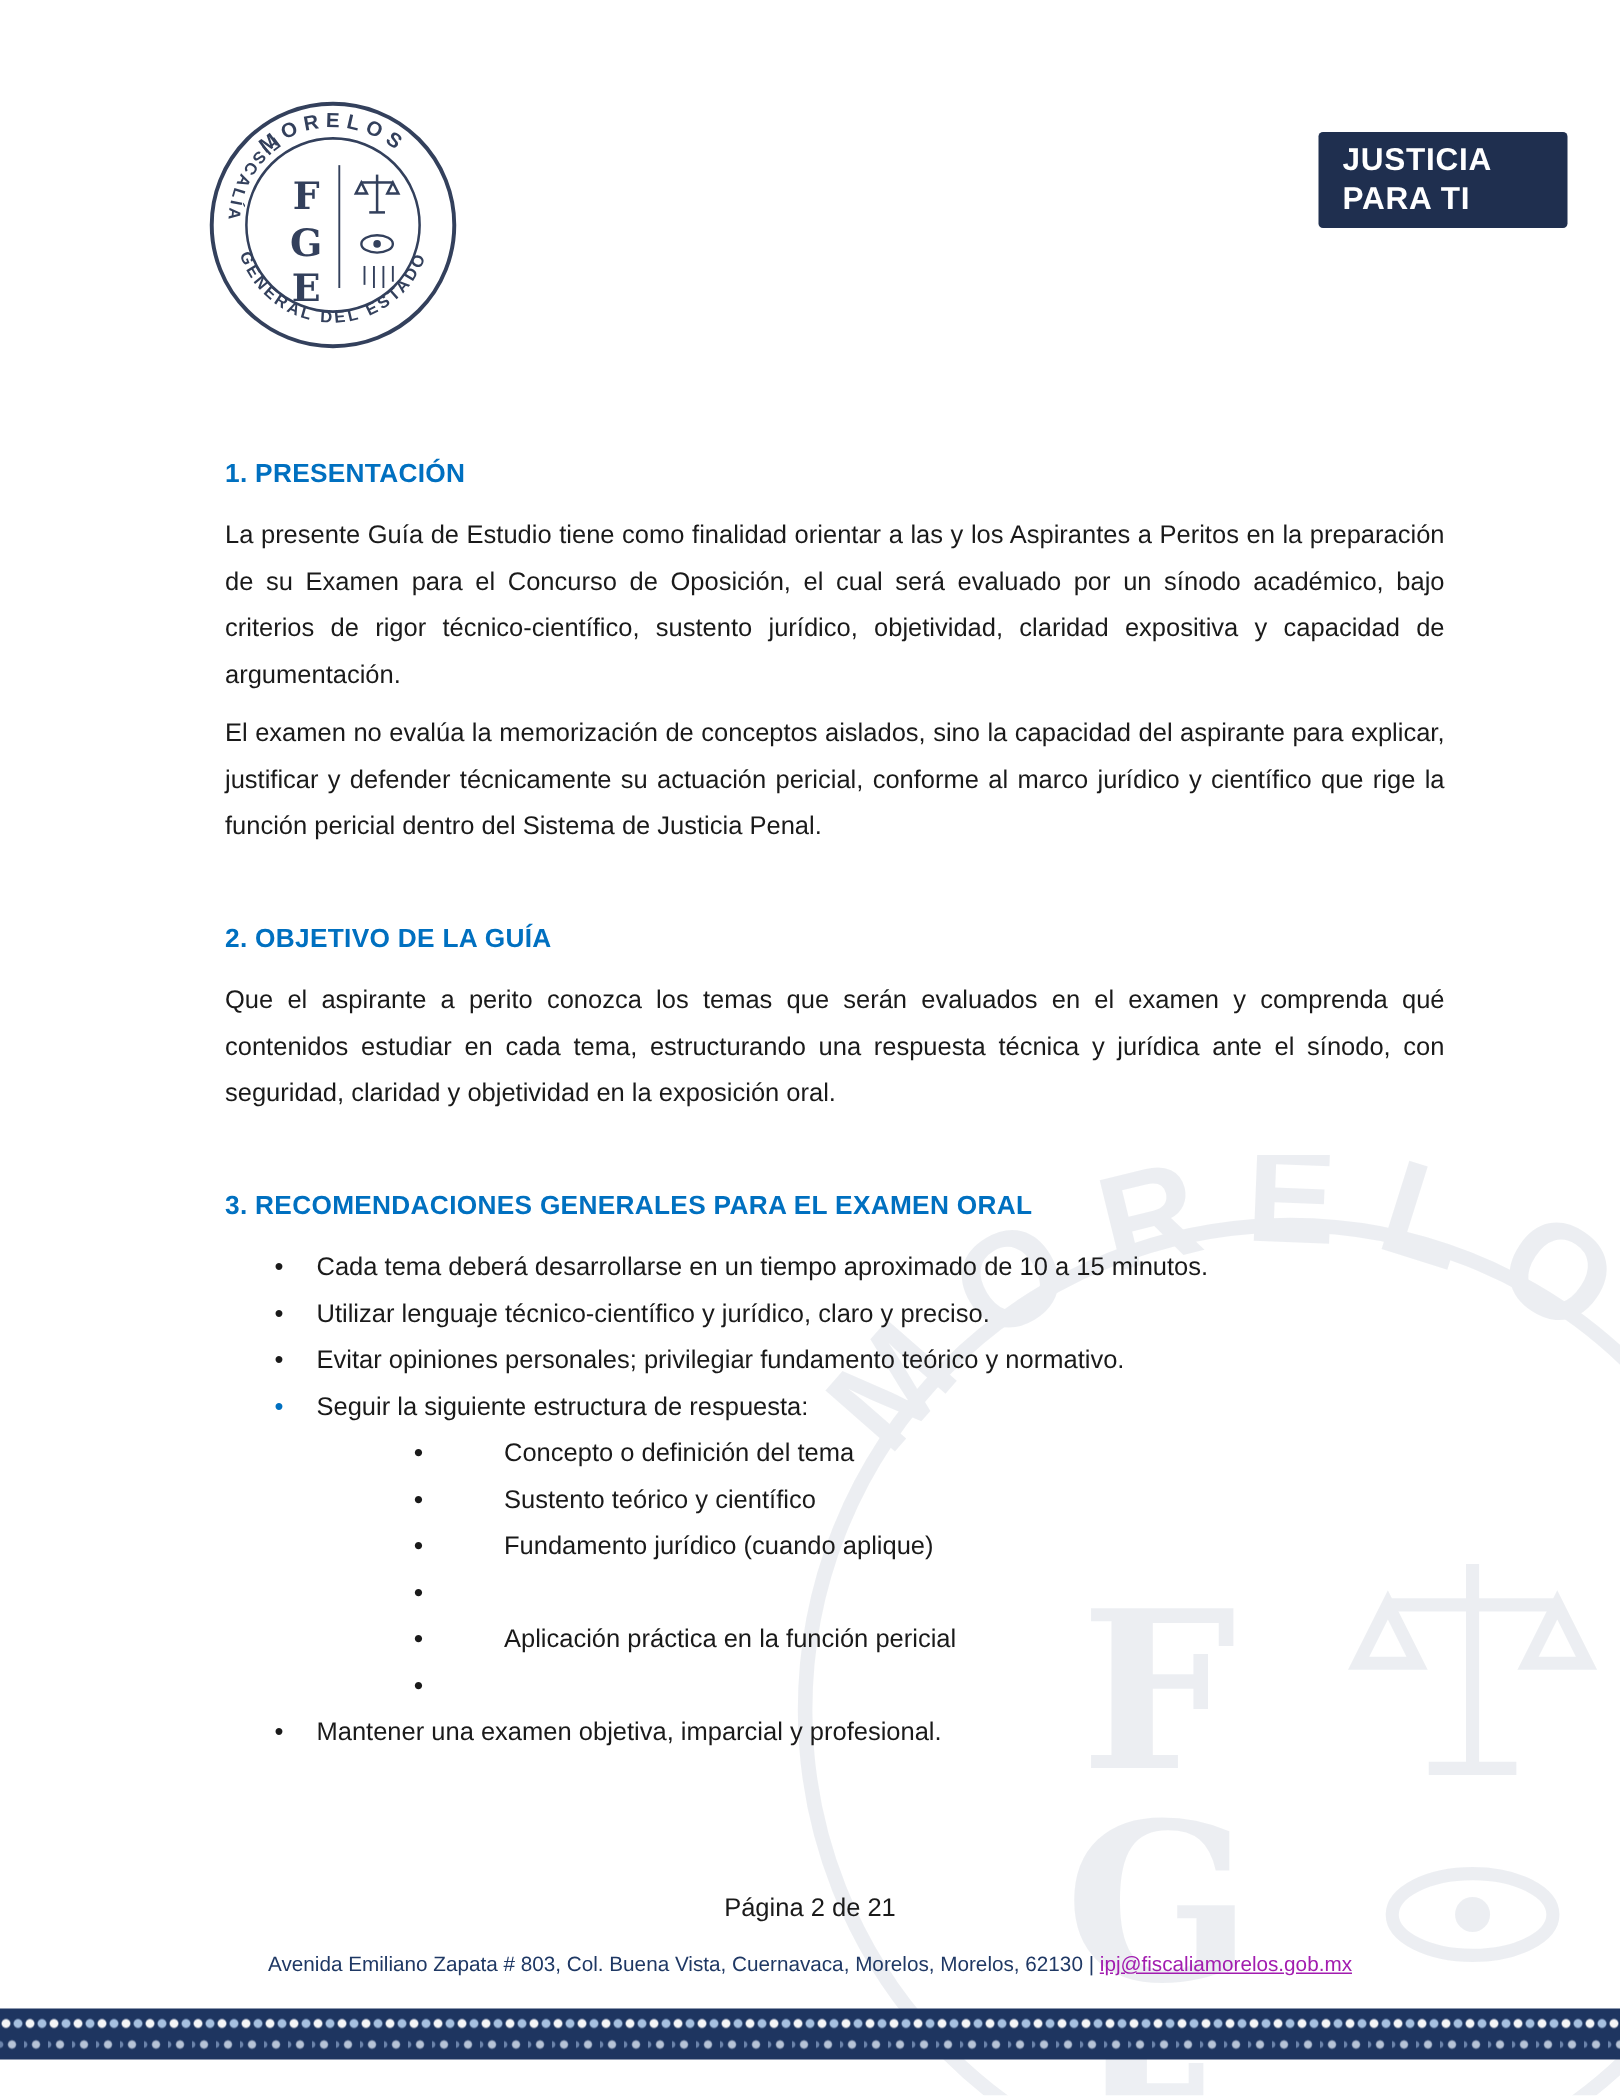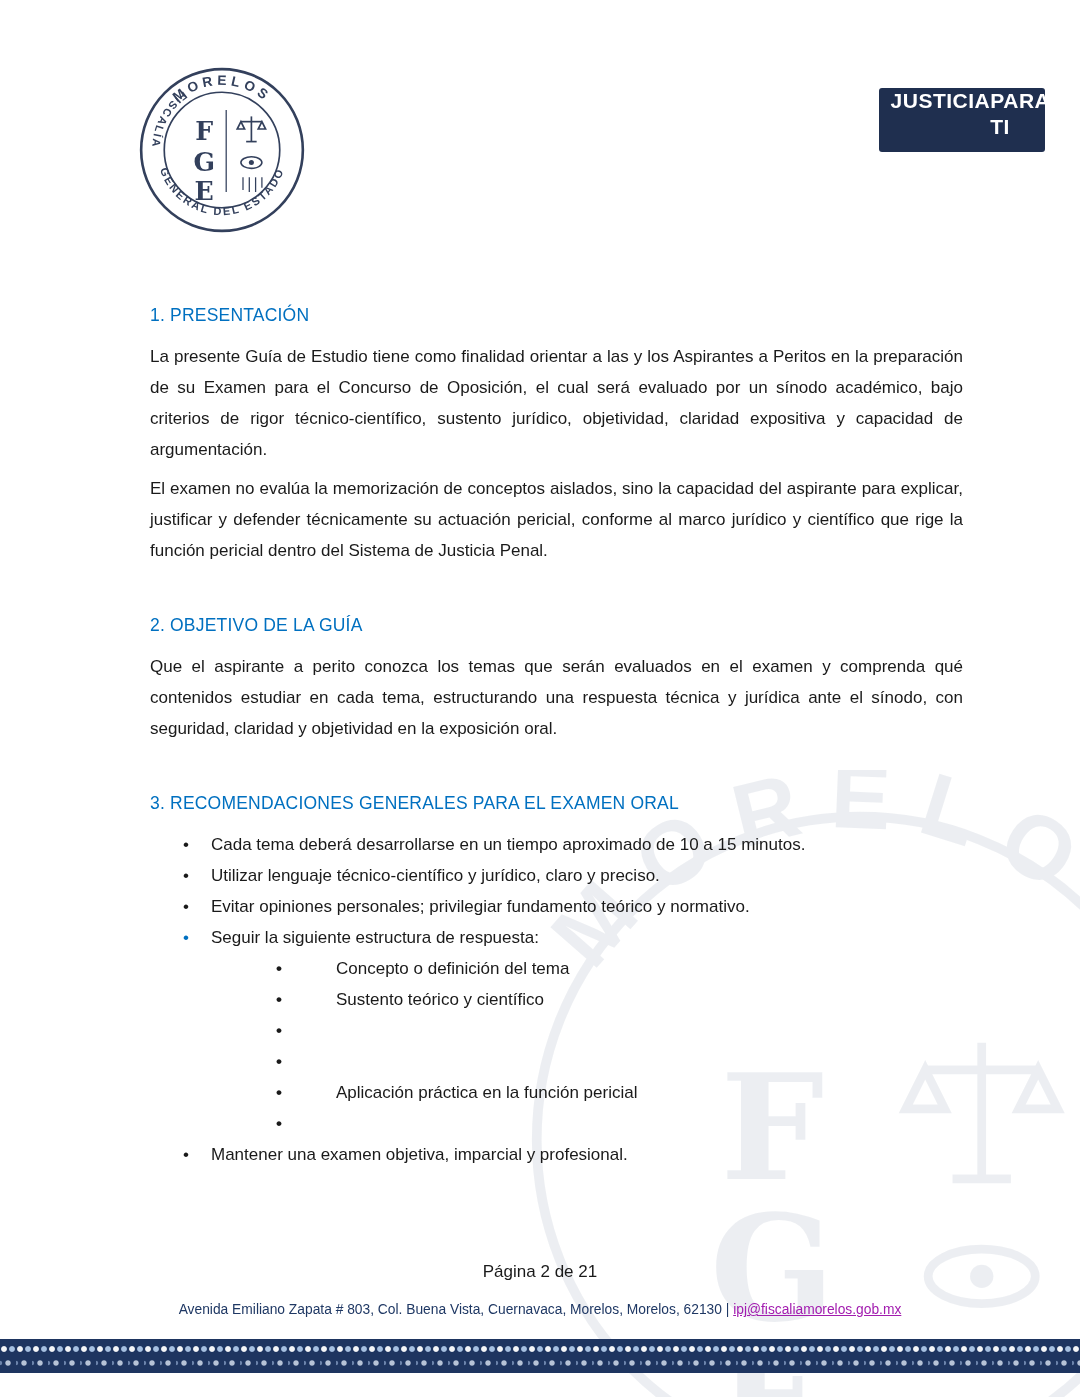--- a/index.html
+++ b/index.html
@@ -13,38 +13,38 @@
     color:#1a1a1a;
   }
   
   .logo-wrap{position:absolute;left:138px;top:66px;width:168px;height:168px;z-index:2;}
   .logo-wrap svg{width:100%;height:100%;}
   .badge{
     position:absolute;right:35px;top:88px;z-index:2;
     width:166px;height:64px;
     background:#1f2f4f;color:#ffffff;
     border-radius:3px;
-    display:flex;flex-direction:row;justify-content:center;
+    display:flex;flex-direction:column;justify-content:center;
     padding-left:16px;box-sizing:border-box;
     font-weight:700;font-size:21px;line-height:1.25;letter-spacing:.5px;
   }
   
   .watermark{
     position:absolute;top:770px;right:-150px;width:740px;height:740px;
     color:#1f3864;opacity:.08;z-index:0;pointer-events:none;
   }
   .watermark svg{width:100%;height:100%;}
   
   .content{
     position:relative;z-index:1;
     padding:300px 117px 0 150px;
     font-size:17px;line-height:31px;
   }
   h2.sec{
-    color:#0070c0;font-size:17.5px;font-weight:400;
+    color:#0070c0;font-size:17.5px;font-weight:700;
     margin:44px 0 10px;line-height:31px;letter-spacing:.2px;
   }
   h2.sec.first{margin-top:0;}
   .content p{margin:0 0 8px;text-align:justify;}
   .run{font-weight:400;}
   .run.b{font-weight:400;}
   .bullets{margin-top:2px;}
   .bullet{display:flex;align-items:flex-start;line-height:31px;margin:0;}
   .bullet .marker{flex:none;font-size:17px;}
   .bullet.l1 .marker{margin-left:33px;width:28px;}
@@ -187,20 +187,21 @@
       <div class="bullet l2">
         <span class="marker">•</span>
         <span class="btxt"><span class="run b">Concepto o definición del tema</span></span>
       </div>
       <div class="bullet l2">
         <span class="marker">•</span>
         <span class="btxt"><span class="run b">Sustento teórico y científico</span></span>
       </div>
       <div class="bullet l2">
         <span class="marker">•</span>
+        <span class="btxt"><span class="run b">Fundamento jurídico (cuando aplique)</span></span>
       </div>
       <div class="bullet l2">
         <span class="marker">•</span>
       </div>
       <div class="bullet l2">
         <span class="marker">•</span>
         <span class="btxt"><span class="run b">Aplicación práctica en la función pericial</span></span>
       </div>
       <div class="bullet l2">
         <span class="marker">•</span>

